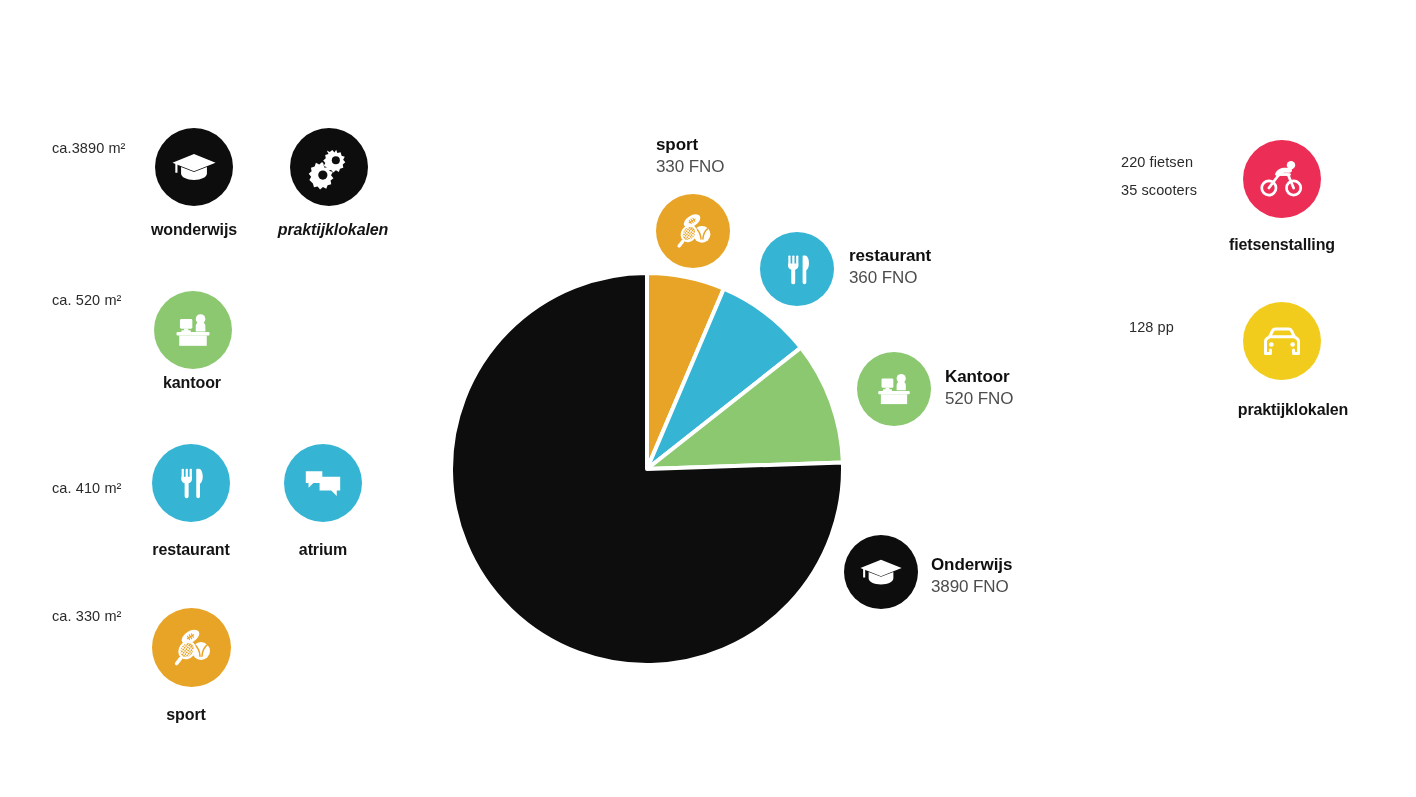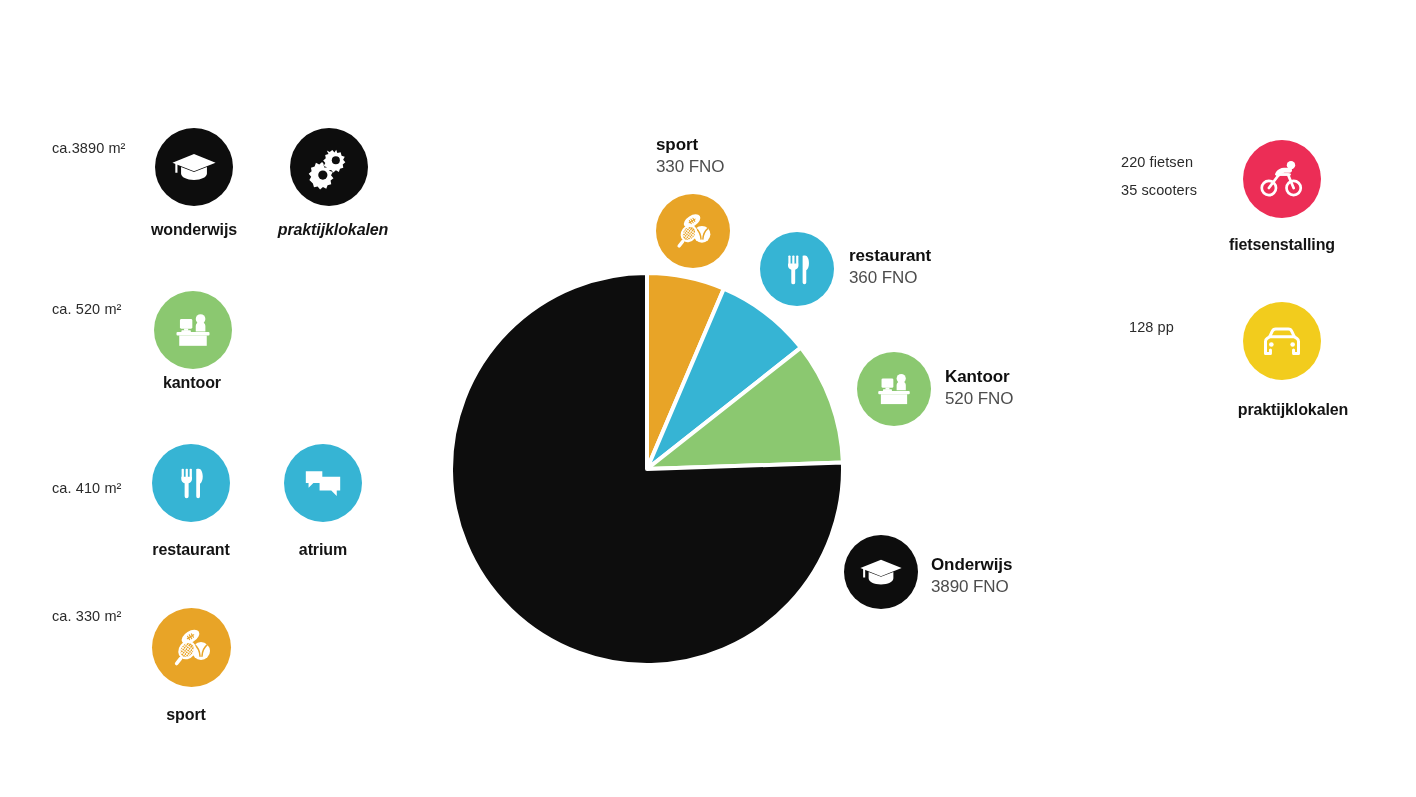--- a/index.html
+++ b/index.html
@@ -81,21 +81,21 @@
           <path d="M42 8l1.6 4.4 4.6-.8 1.3 4.6 4.4 1.6-2.2 4.1 3 3.6-3.6 3 .8 4.6-4.6 1.3-1.6 4.4-4.1-2.2-3.6 3-3-3.6-4.6.8-1.3-4.6-4.4-1.6 2.2-4.1-3-3.6 3.6-3-.8-4.6 4.6-1.3L28.9 9l4.1 2.2 3.6-3 3 3.6z"></path>
           <circle cx="41.5" cy="22.5" r="5.6" fill="#0D0D0D"></circle>
           <path d="M24 28l1.8 4.9 5.1-.9 1.5 5.1 4.9 1.8-2.5 4.6 3.4 4-4 3.4.9 5.1-5.1 1.5-1.8 4.9-4.6-2.5-4 3.4-3.4-4-5.1.9-1.5-5.1L4.7 50l2.5-4.6-3.4-4 4-3.4-.9-5.1 5.1-1.5L13.8 26l4.6 2.5 4-3.4 3.4 4z"></path>
           <circle cx="23.4" cy="43.2" r="6.4" fill="#0D0D0D"></circle>
         </g>
       </svg>
     </span>
   </div>
   <div class="cap center" style="left:333px;top:221px;font-style:italic;">praktijklokalen</div>
 
-  <div class="qty" style="left:52px;top:292px;margin-top:9px;">ca. 520 m²</div>
+  <div class="qty" style="left:52px;top:292px;">ca. 520 m²</div>
 
   <div class="badge" style="left:154px;top:291px;width:78px;height:78px;background:#8BC870;">
     <span>
       <svg width="44" height="44" viewBox="0 0 64 64" aria-hidden="true">
         <g fill="#ffffff">
           <circle cx="43" cy="16" r="7"></circle>
           <path d="M36 26c0-3.5 3.1-6 7-6s7 2.5 7 6v8H36z"></path>
           <rect x="13" y="16" width="18" height="14" rx="2"></rect>
           <rect x="19" y="30" width="6" height="3"></rect>
           <rect x="15" y="32.5" width="14" height="2.6" rx="1.3"></rect>

